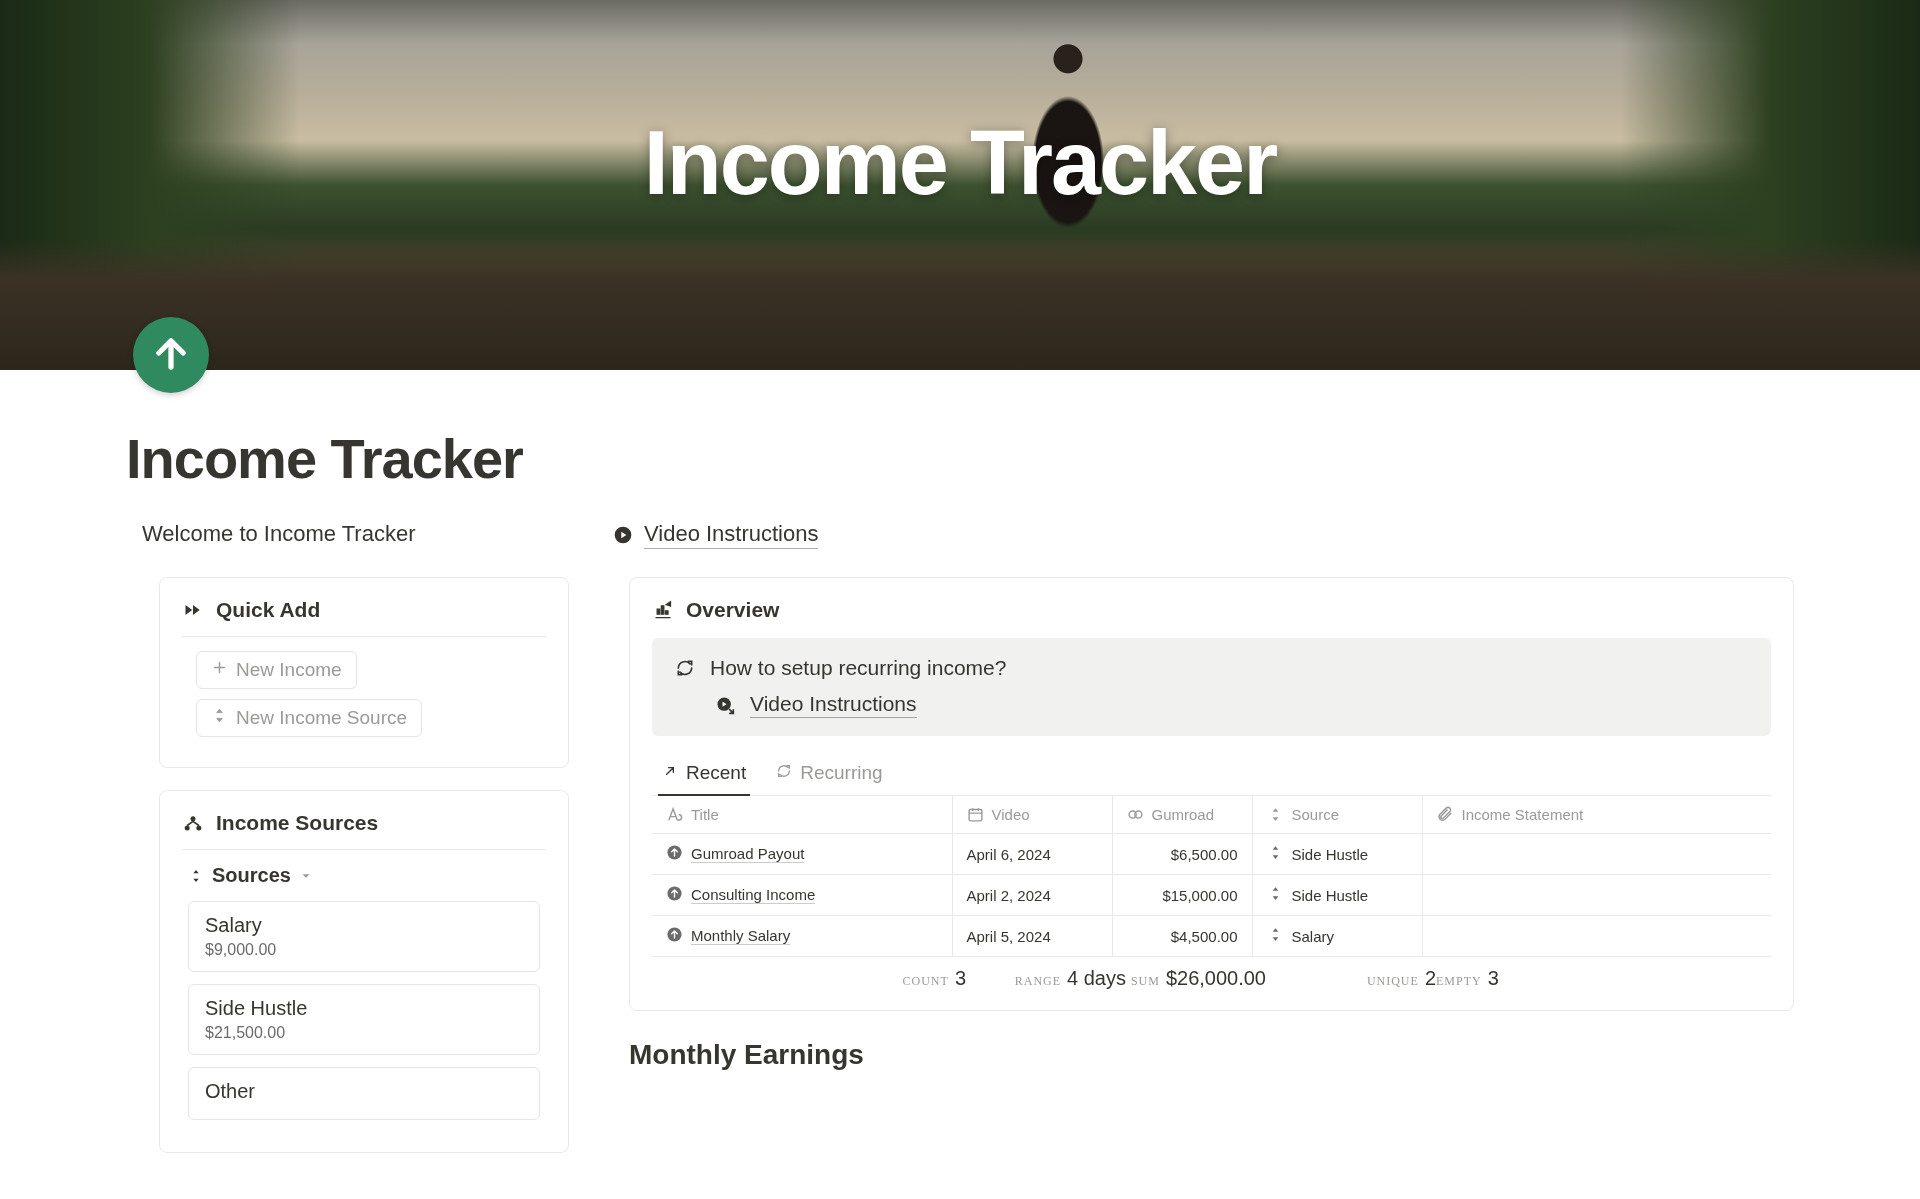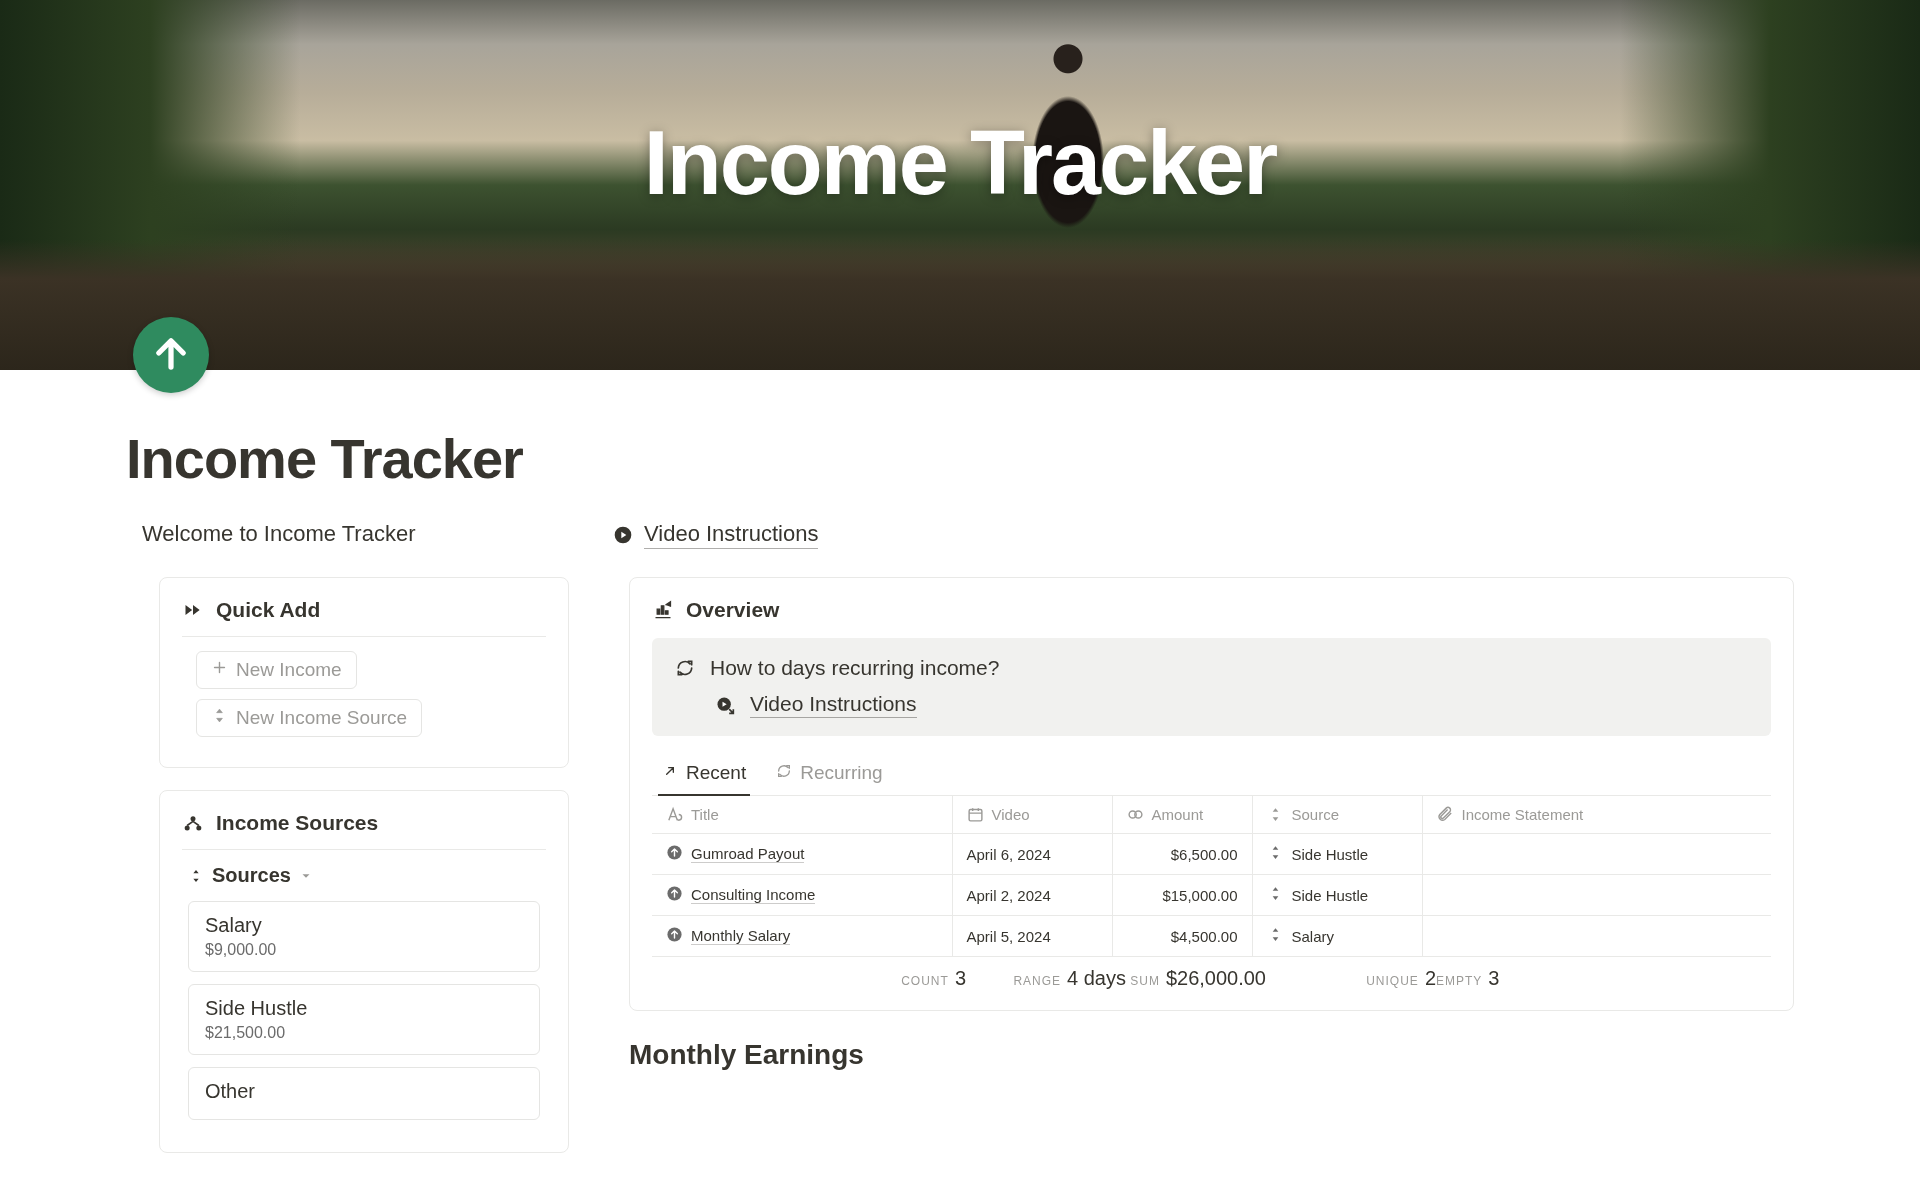--- a/index.html
+++ b/index.html
@@ -230,21 +230,21 @@
 
   .aggregations {
     display: flex;
     padding: 10px 14px 14px;
     font-size: 17px;
     color: #6b6b6b;
   }
   .agg {
     display: flex; align-items: baseline; gap: 6px;
   }
-  .agg .label { font-size: 12px; text-transform: uppercase; letter-spacing: 1px; color: #9b9a97; }
+  .agg .label { font-size: 12px; text-transform: uppercase; letter-spacing: 1px; color: #9b9a97; font-family: Liberation Serif, serif; }
   .agg .value { font-size: 20px; color: #37352f; }
 
   .section-heading {
     font-size: 28px;
     font-weight: 700;
     margin-top: 28px;
   }
 
   .muted-icon svg { fill: #9b9a97; }
 </style>
@@ -367,21 +367,21 @@
           <span>Overview</span>
         </div>
 
         <div class="callout">
           <div class="callout-row">
             <span class="icon-sm">
               <svg viewBox="0 0 24 24">
                   <path d="M4 12a8 8 0 0 1 14-5 M20 12a8 8 0 0 1-14 5 M16 4 L20 4 L20 8 M8 20 L4 20 L4 16" fill="none" stroke="#37352f" stroke-width="2" stroke-linecap="round"></path>
                 </svg>
             </span>
-            <span>How to days recurring income?</span>
+            <span>How to setup recurring income?</span>
           </div>
           <div class="callout-row">
             <span class="icon-sm">
               <svg viewBox="0 0 24 24">
                   <circle cx="11" cy="11" r="8" fill="#37352f"></circle>
                   <path d="M9 8 L14 11 L9 14 Z" fill="#fff"></path>
                   <path d="M17 17 L22 22 M22 17 L22 22 L17 22" stroke="#37352f" stroke-width="2" fill="none"></path>
                 </svg>
             </span>
             <span class="link-underline">Video Instructions</span>
@@ -422,21 +422,21 @@
                     </svg>
                     <span>Video</span>
                   </span>
               </th>
               <th style="width:140px">
                 <span class="th-wrap">
                     <svg viewBox="0 0 24 24">
                       <circle cx="8" cy="12" r="5" fill="none" stroke="#9b9a97" stroke-width="2"></circle>
                       <circle cx="16" cy="12" r="5" fill="none" stroke="#9b9a97" stroke-width="2"></circle>
                     </svg>
-                    <span>Amount</span>
+                    <span>Gumroad</span>
                   </span>
               </th>
               <th style="width:170px">
                 <span class="th-wrap">
                     <svg viewBox="0 0 24 24">
                       <path d="M12 3 L8 8 H16 Z M12 21 L16 16 H8 Z"></path>
                     </svg>
                     <span>Source</span>
                   </span>
               </th>

